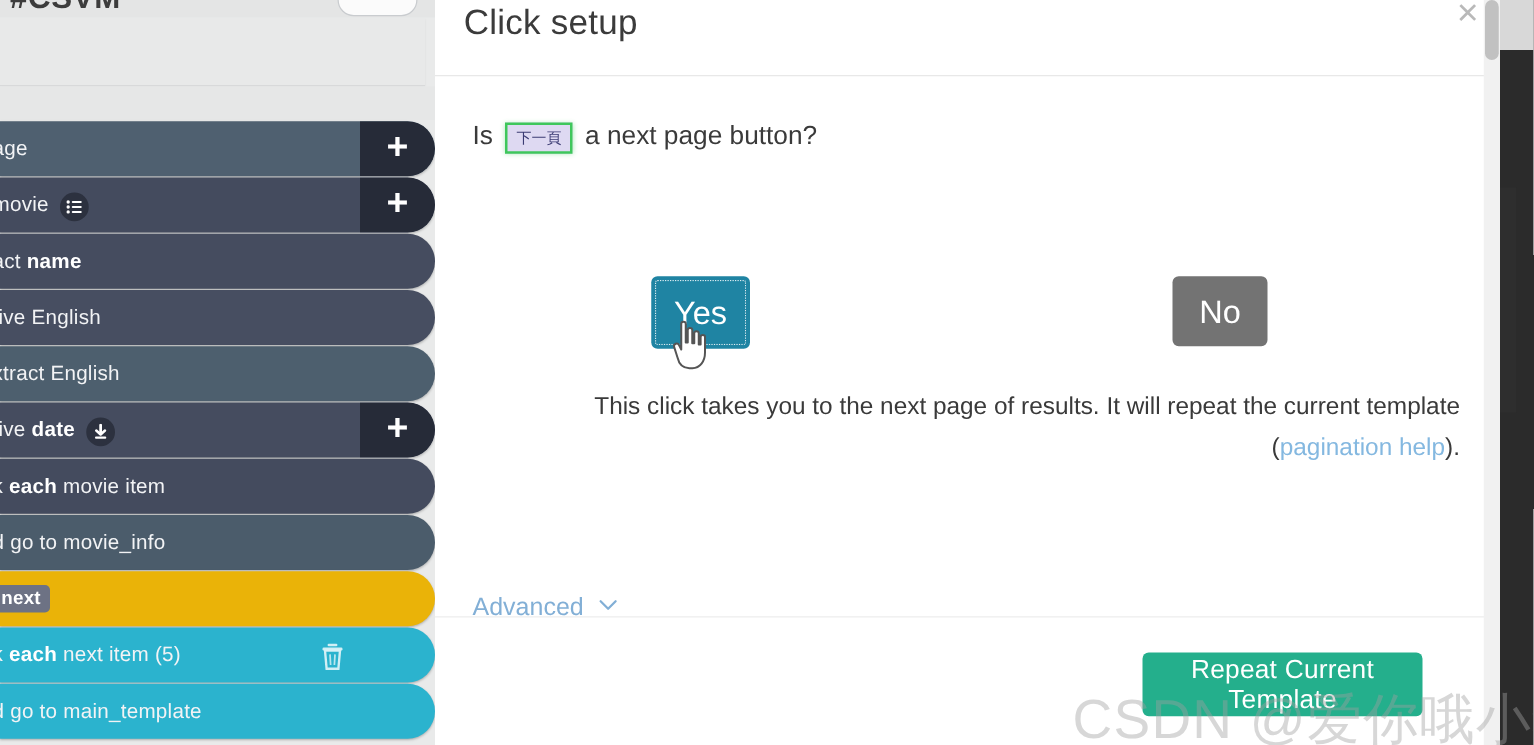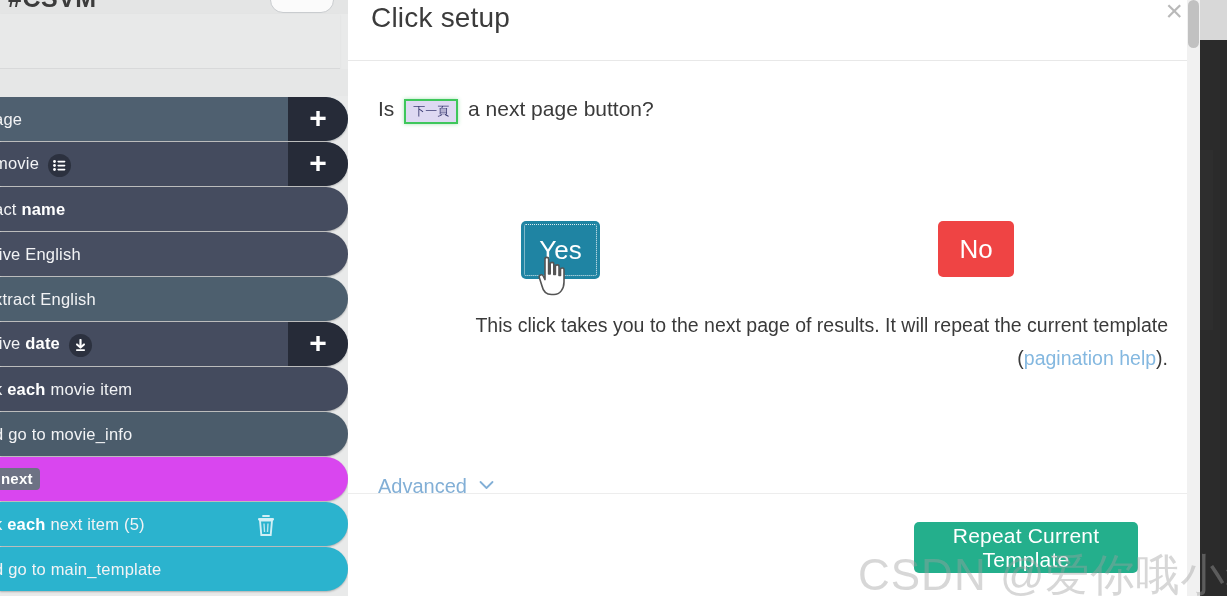--- a/index.html
+++ b/index.html
@@ -261,21 +261,21 @@
     cursor: pointer;
     outline: 1px dotted rgba(255,255,255,0.85);
     outline-offset: -4px;
   }
   .btn-no {
     position: absolute;
     left: 590px;
     top: 160px;
     width: 76px;
     height: 56px;
-    background: #ef4444;
+    background: #737373;
     color: #ffffff;
     border: none;
     border-radius: 5px;
     font-size: 26px;
     font-family: "Liberation Sans", sans-serif;
     cursor: pointer;
   }
   .cursor-hand {
     position: absolute;
     left: 187px;
@@ -468,21 +468,21 @@
           <div class="plus-btn">
             <span class="plus-glyph">+</span>
           </div>
         </div>
         <div class="row" style="background: rgb(68, 75, 94);">
           <div class="row-label"><span>k </span><b class="kw">each</b><span> movie item</span></div>
         </div>
         <div class="row" style="background: rgb(75, 92, 107);">
           <div class="row-label"><span>d go to movie_info</span></div>
         </div>
-        <div class="row" style="background: #d946ef;">
+        <div class="row" style="background: #eab308;">
           <div class="row-label"><span class="tag-chip">next</span></div>
         </div>
         <div class="row" style="background: rgb(43, 179, 206);">
           <div class="row-label"><span>k </span><b class="kw">each</b><span> next item (5)</span></div>
           <span class="trash-btn"><svg width="24" height="26" viewBox="0 0 24 26">
               <rect x="4" y="6" width="16" height="2.4" rx="1" fill="#ffffff" opacity="0.92"></rect>
               <path d="M6 8.5 L7.3 23 L16.7 23 L18 8.5 Z" fill="none" stroke="#ffffff" stroke-width="1.9" opacity="0.92"></path>
               <path d="M9 4 L15 4" stroke="#ffffff" stroke-width="1.9" opacity="0.92" stroke-linecap="round"></path>
               <path d="M10 11.5 L10.5 20 M14 11.5 L13.5 20" stroke="#ffffff" stroke-width="1.4" opacity="0.8"></path>
             </svg></span>

